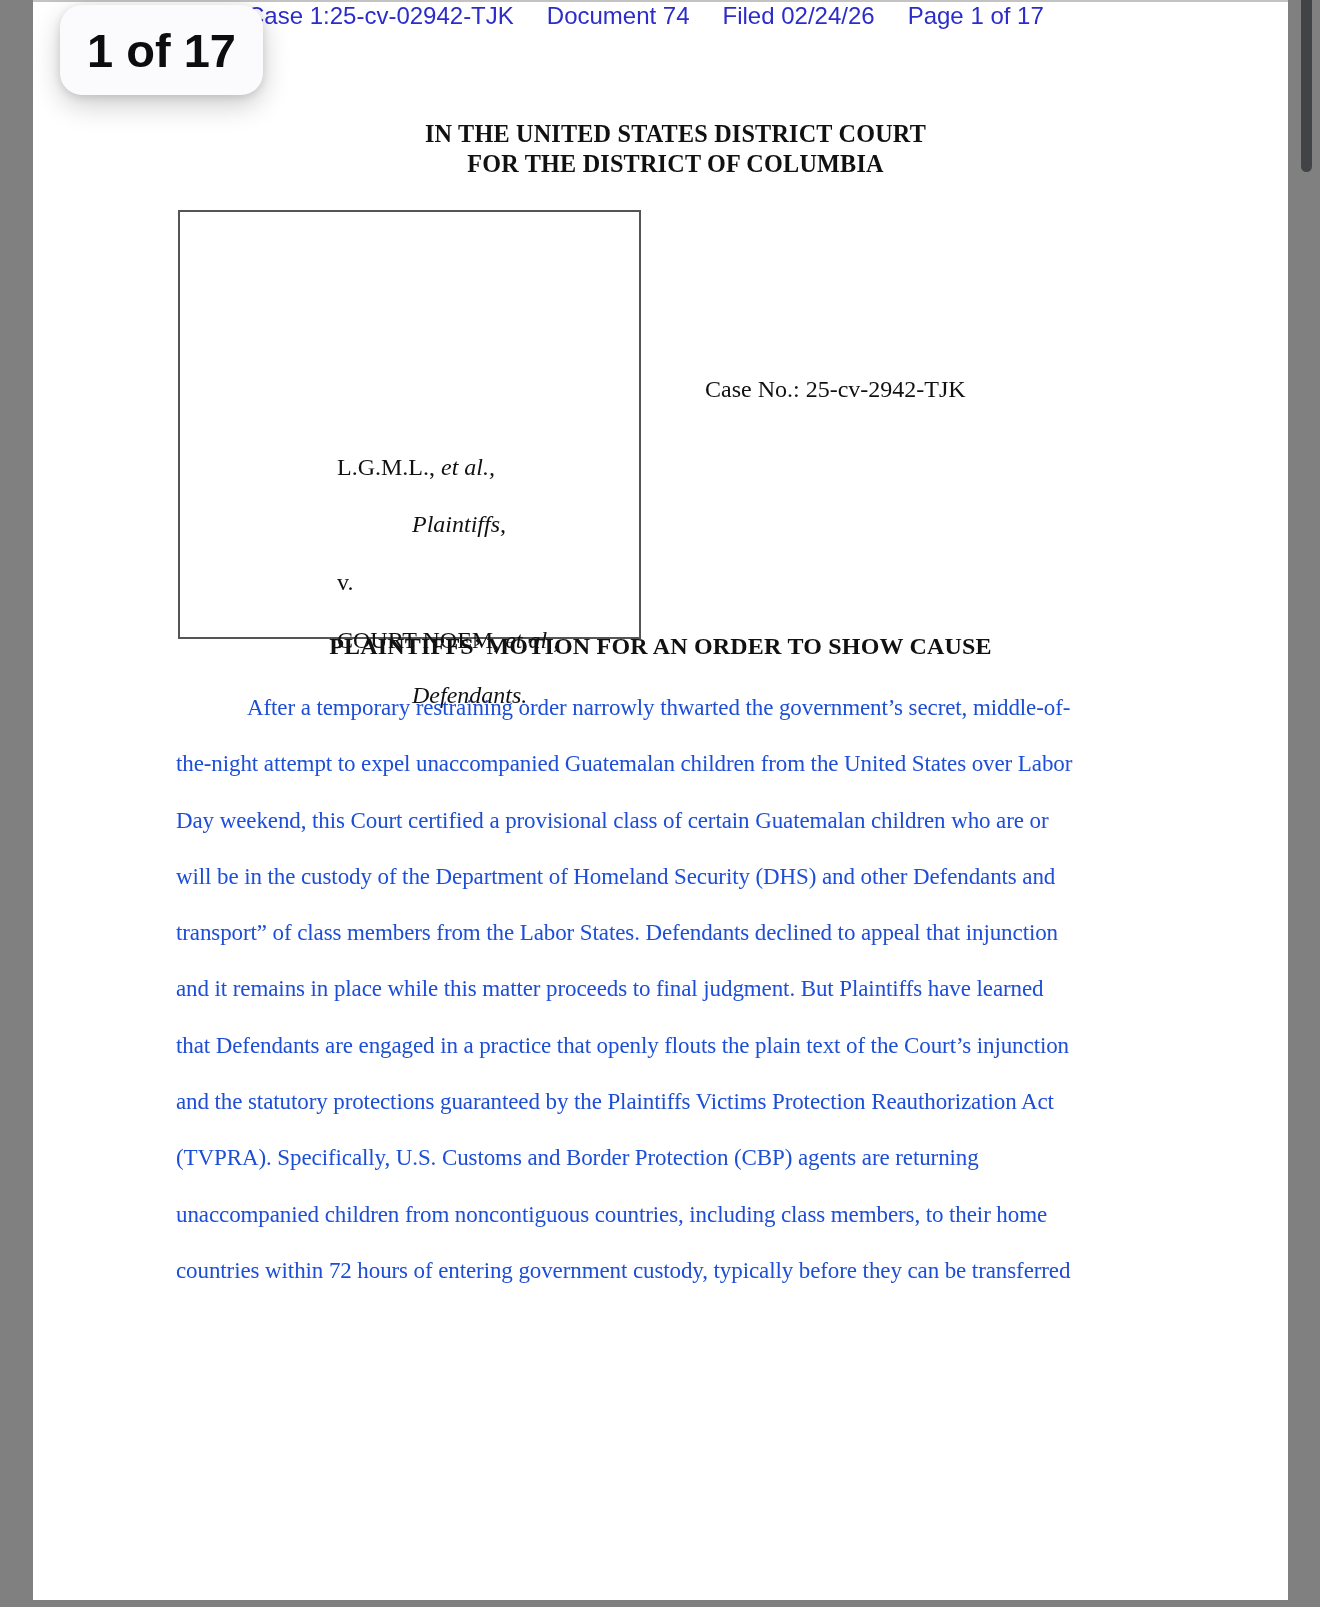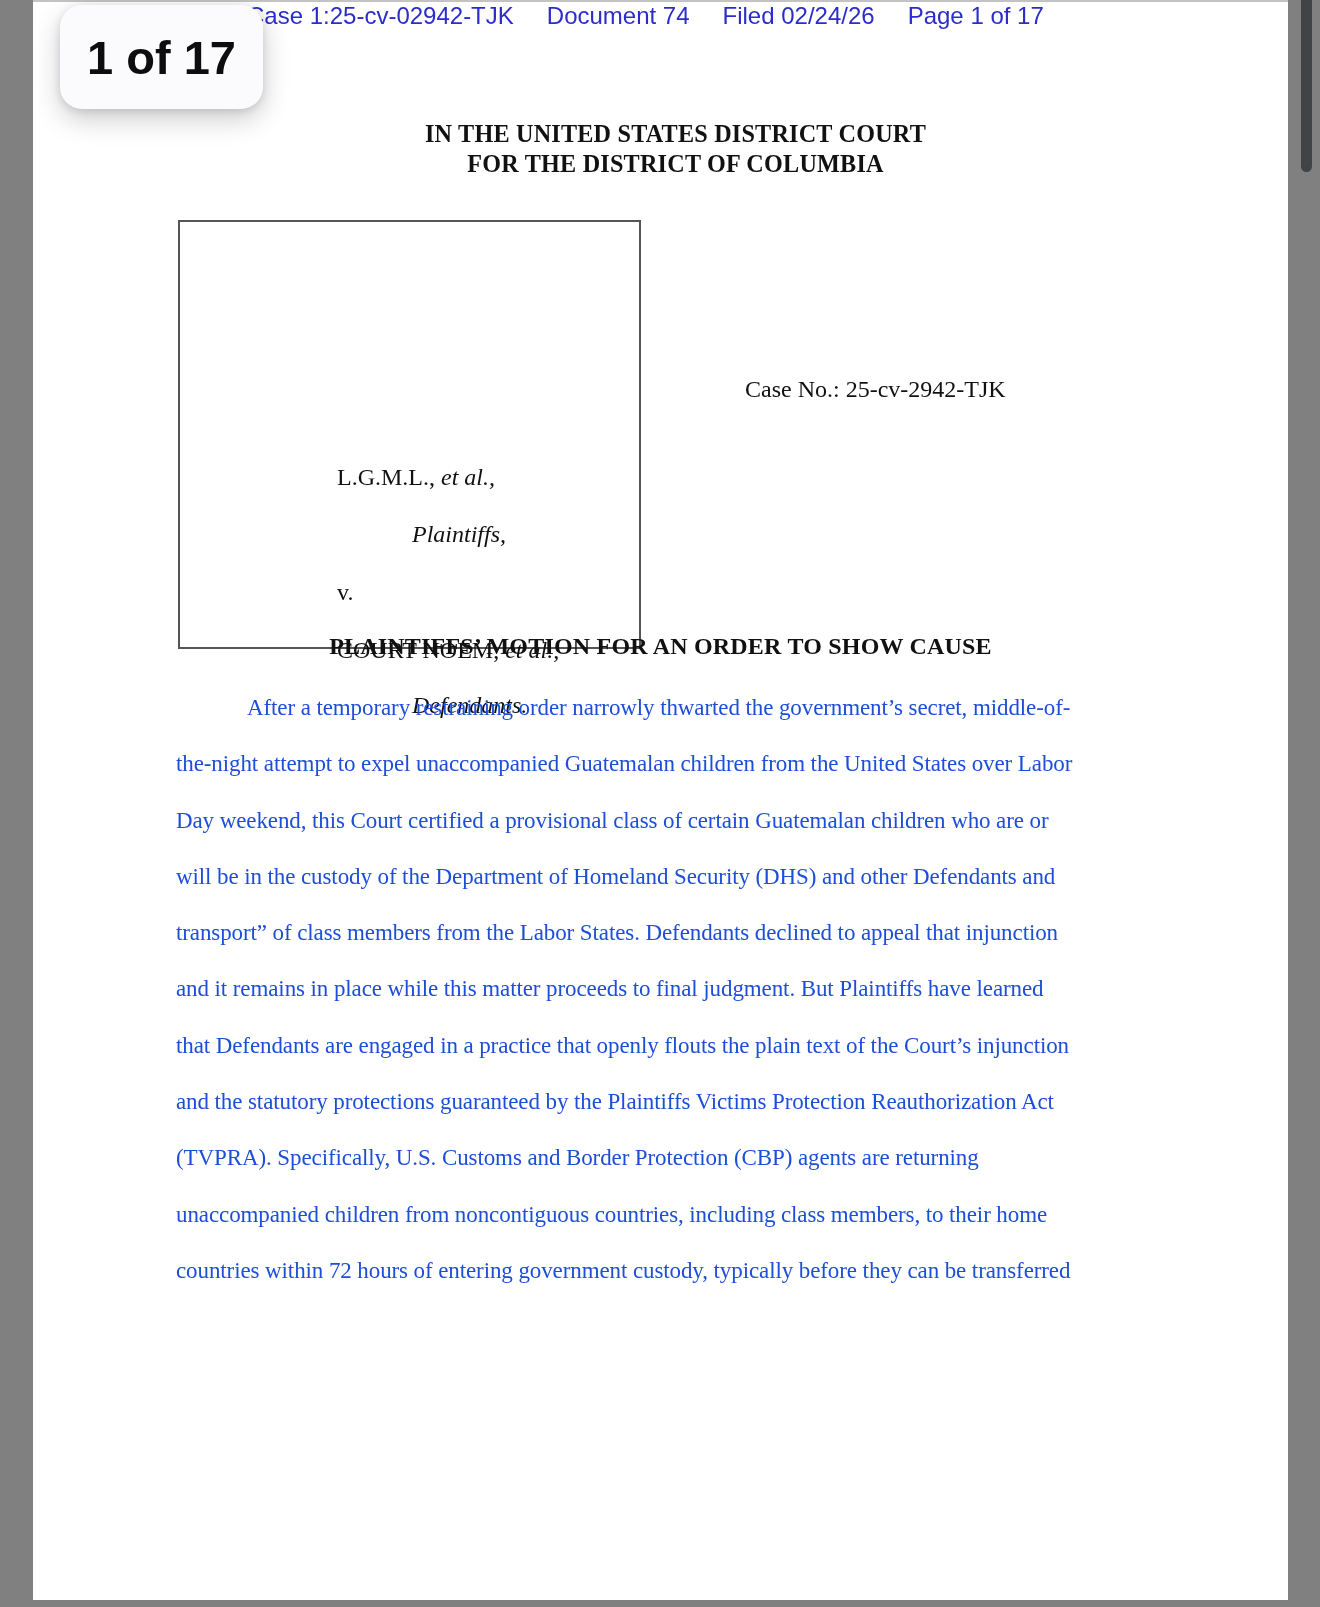--- a/index.html
+++ b/index.html
@@ -34,21 +34,21 @@
     font-family: "Liberation Sans", sans-serif;
     font-size: 24px; line-height: 30px;
     color: #2c2ccb;
     white-space: nowrap;
   }
 
   
   .page-pill {
     position: absolute;
     left: 60px; top: 5px;
-    width: 203px; height: 104px;
+    width: 203px; height: 90px;
     background: #fbfbfd;
     border-radius: 22px;
     box-shadow: 0 10px 28px rgba(0,0,0,0.20), 0 2px 8px rgba(0,0,0,0.12);
     display: flex; align-items: center; justify-content: center;
     font-family: "Liberation Sans", sans-serif;
     font-size: 47px; font-weight: 600; color: #0d0d0f;
     z-index: 10;
   }
 
   
@@ -68,42 +68,41 @@
     text-align: center;
     font-weight: bold;
     font-size: 24.2px; line-height: 29.5px;
     color: #111;
     letter-spacing: 0.2px;
     margin-left: 15px;
   }
 
   .caption-box {
     position: absolute;
-    left: 145px; top: 220px;
+    left: 145px; top: 210px;
     width: 463px; height: 429px;
     border: 2px solid #555555;
   }
   .caption-line {
     position: absolute;
     font-size: 24px; line-height: 30px; color: #111;
     white-space: nowrap;
   }
   .cl-1 { left: 157px; top: 240px; }
   .cl-2 { left: 232px; top: 297px; font-style: italic; }
   .cl-3 { left: 157px; top: 355px; }
   .cl-4 { left: 157px; top: 413px; }
   .cl-5 { left: 232px; top: 468px; font-style: italic; }
   .etal { font-style: italic; }
 
   .case-number {
     position: absolute;
     left: 672px; top: 374px;
     font-size: 24px; line-height: 30px; color: #111;
     white-space: nowrap;
-    margin-left: 40px;
   }
 
   .motion-title {
     position: absolute;
     left: 0; top: 631px; width: 100%;
     text-align: center;
     font-weight: bold; font-size: 24px; line-height: 30px;
     color: #111;
     text-decoration-thickness: 2.5px;
     text-underline-offset: 4px;

